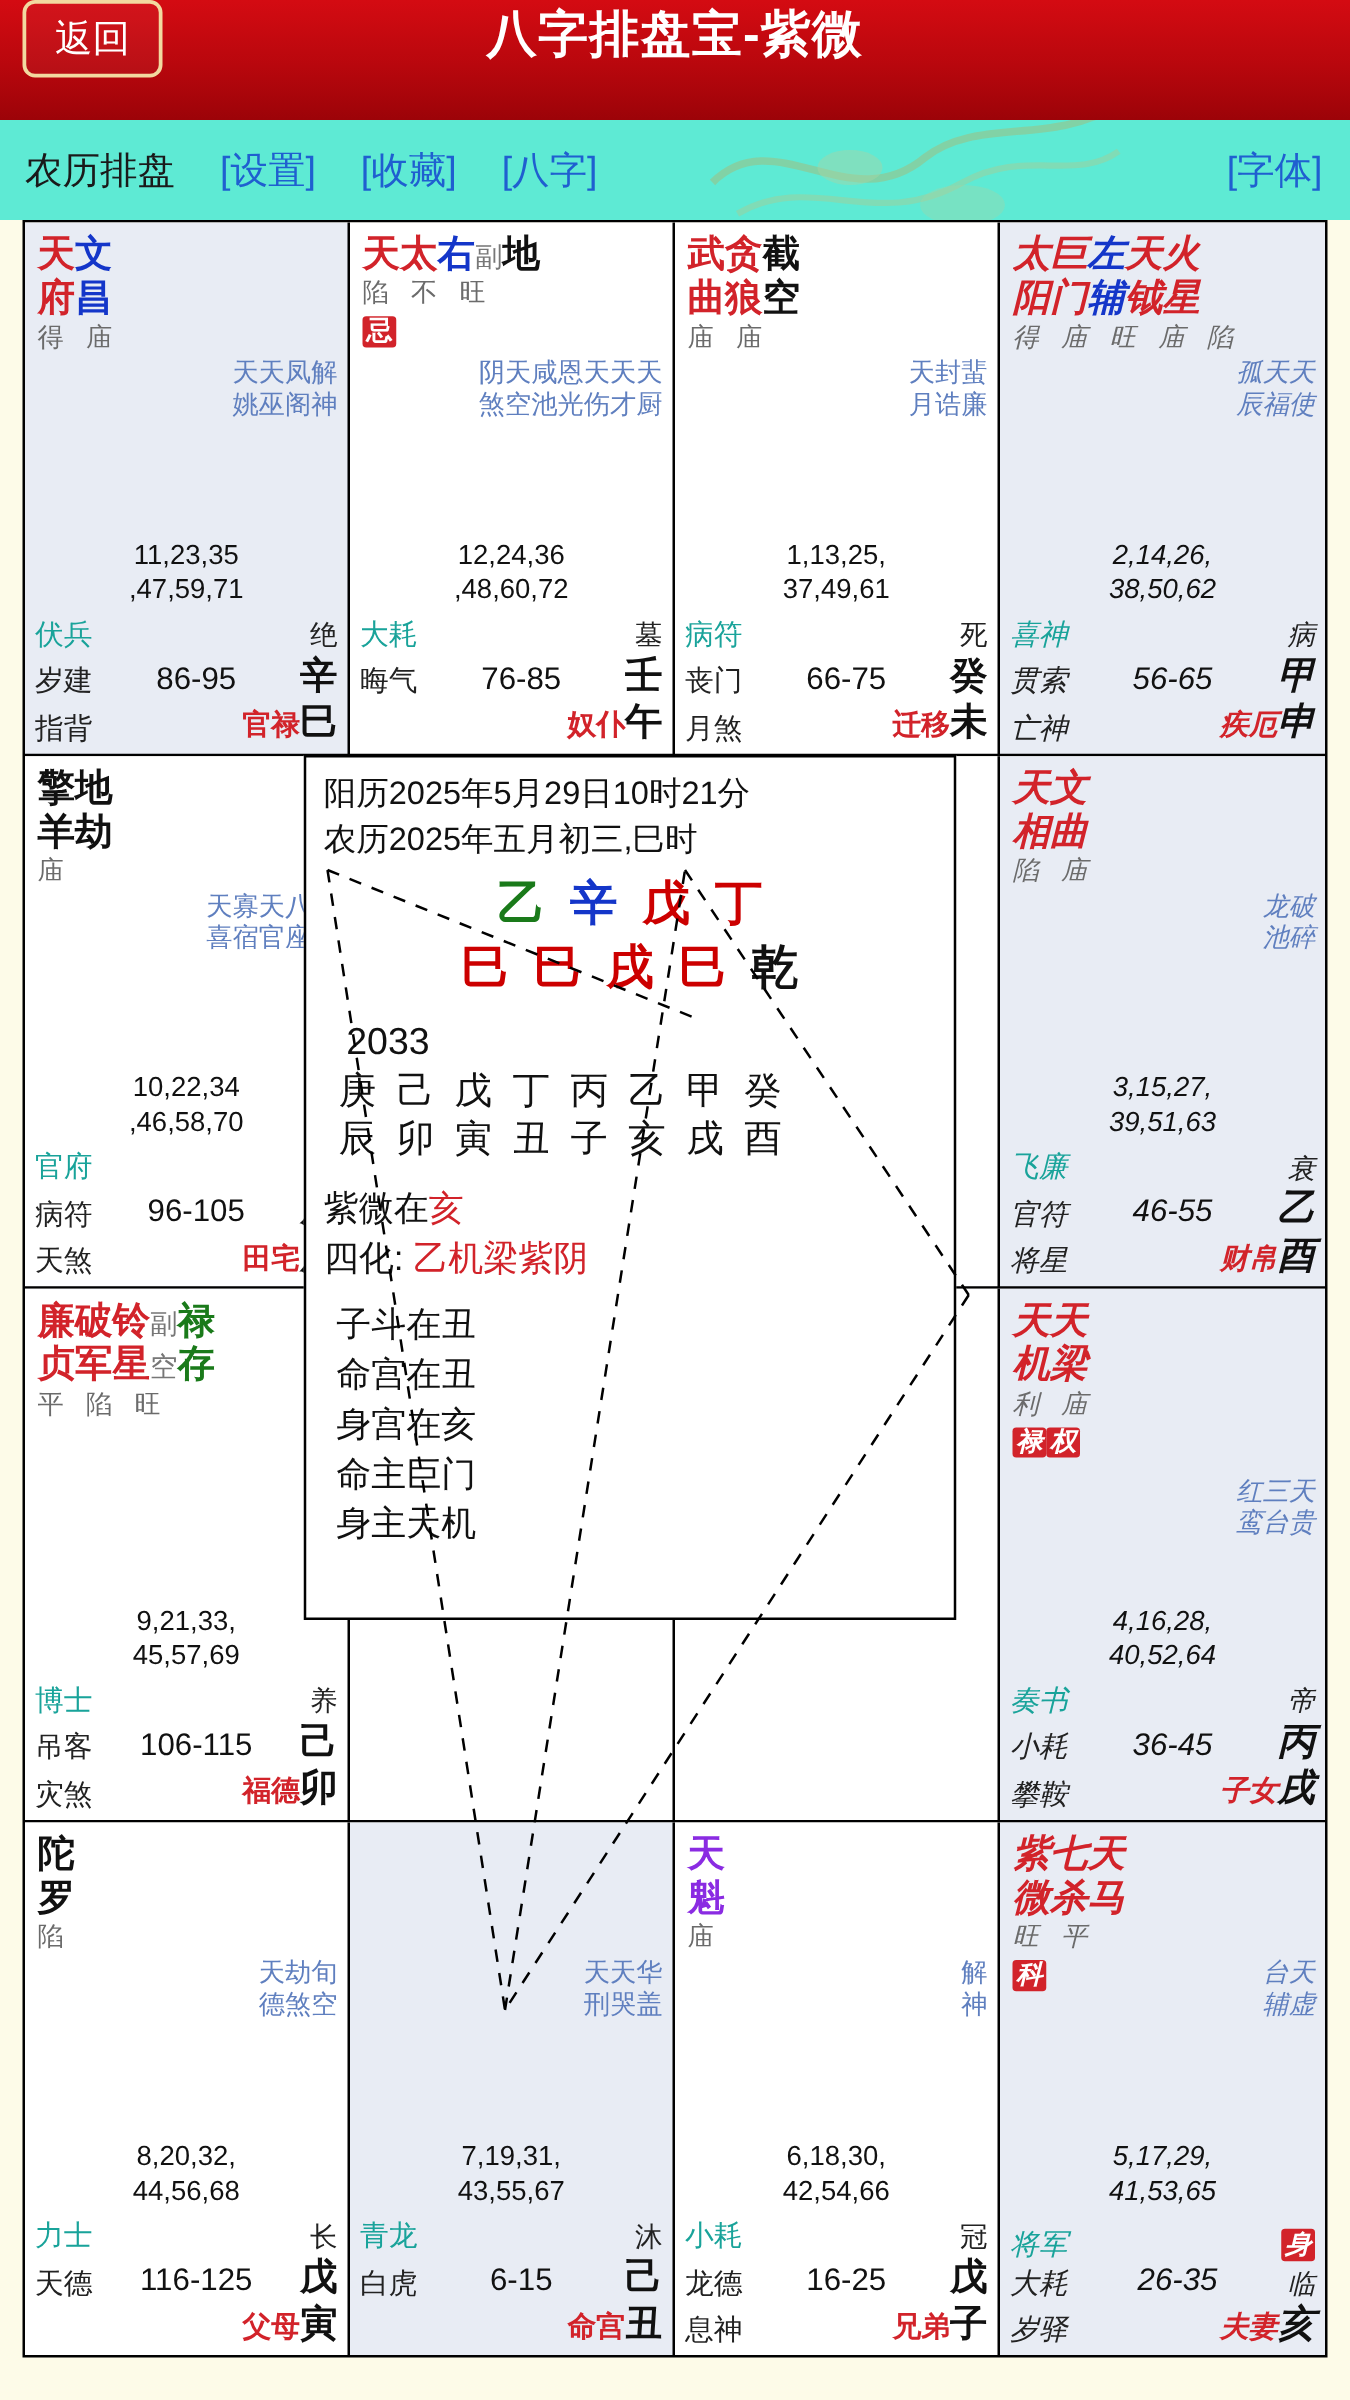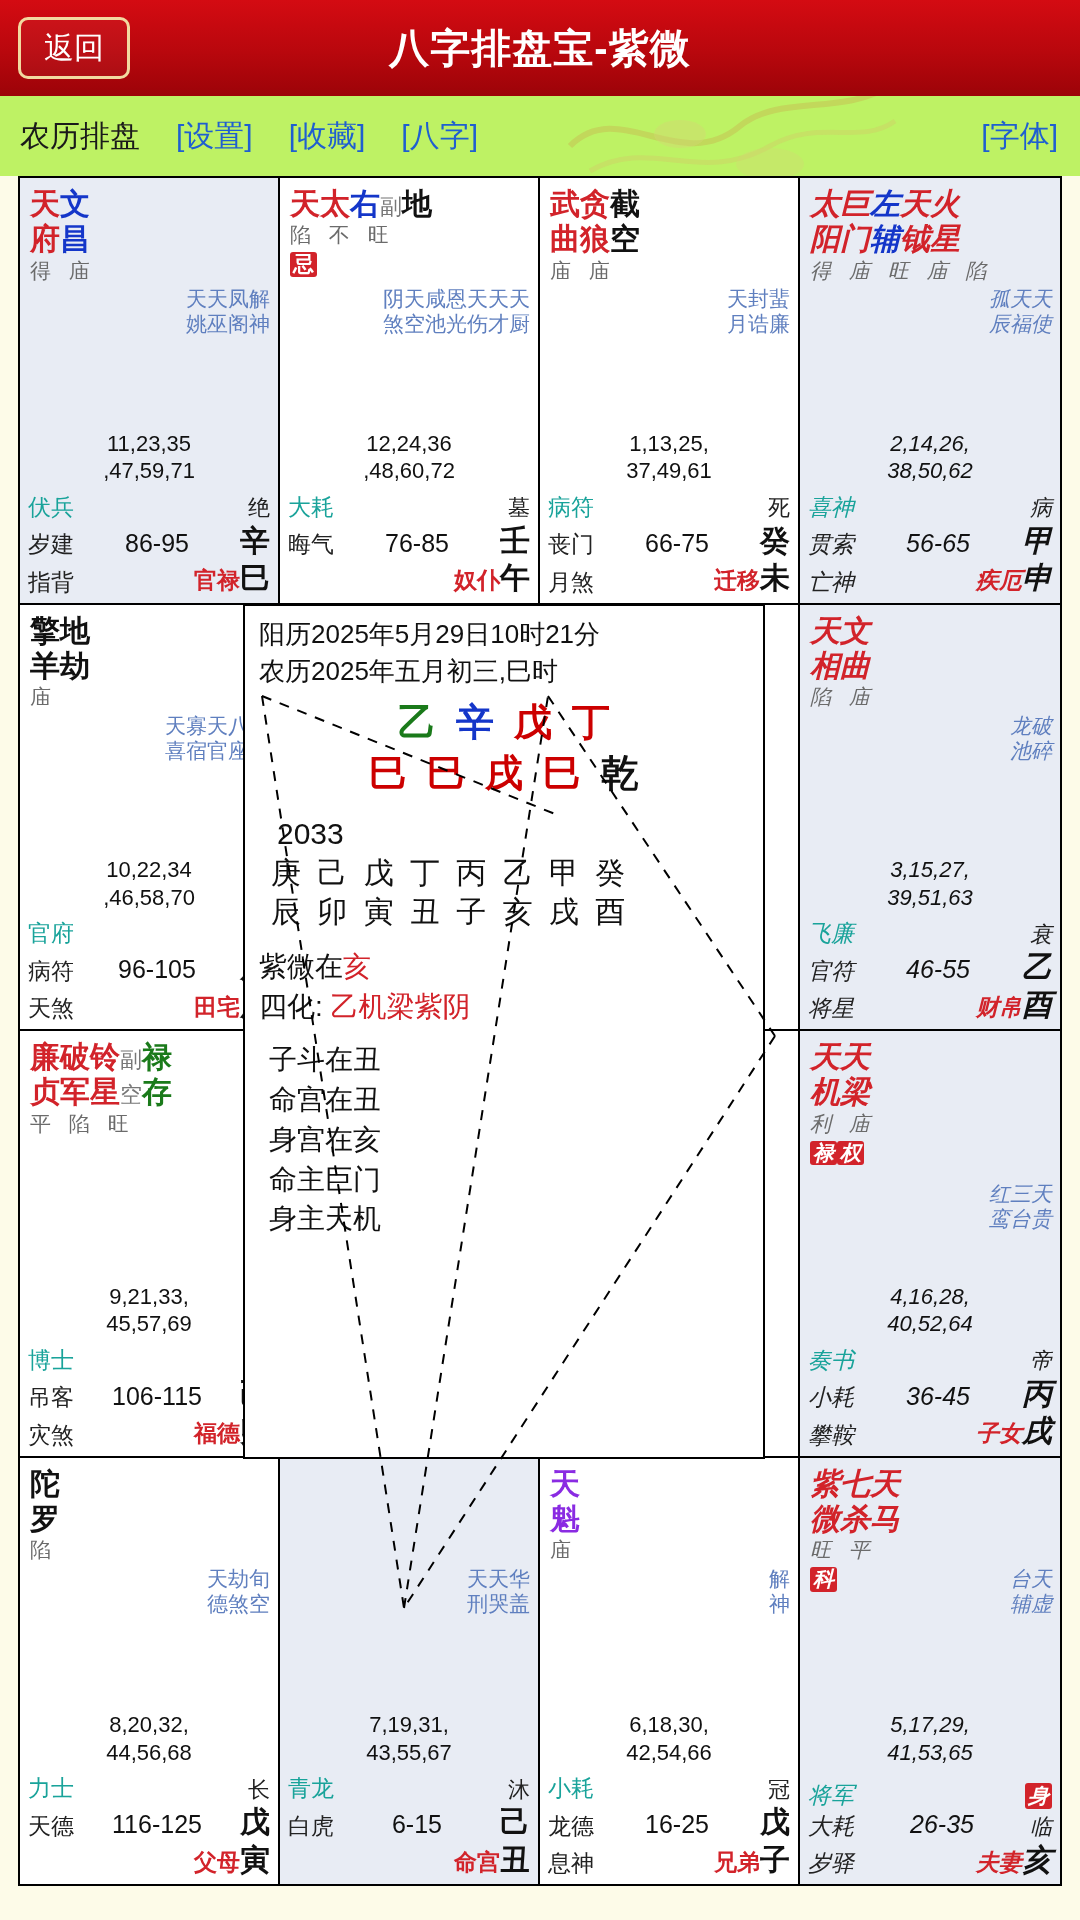--- a/index.html
+++ b/index.html
@@ -9,21 +9,21 @@
     font-family: "Liberation Sans", sans-serif;
     background: #fdfbe8;
     overflow: hidden;
   }
 
   
   .titlebar {
     position: relative;
     height: 96px;
     background: linear-gradient(to bottom, #d40b12 0%, #b8070d 55%, #9c0308 100%);
-    display: flex; align-items: center;
+    display: flex; align-items: flex-start;
   }
   .back-btn {
     margin-left: 18px;
     width: 112px; height: 62px;
     border: 3px solid #f2d9a0;
     border-radius: 10px;
     color: #ffffff;
     font-size: 30px;
     display: flex; align-items: center; justify-content: center;
     background: rgba(255,255,255,0.04);
@@ -32,21 +32,21 @@
     position: absolute; left: 0; right: 0; text-align: center;
     color: #ffffff; font-size: 40px; font-weight: bold;
     letter-spacing: 1px;
     pointer-events: none;
   }
 
   
   .toolbar {
     position: relative;
     height: 80px;
-    background: #bef264;
+    background: #5eead4;
     display: flex; align-items: center;
     overflow: hidden;
   }
   .toolbar .deco {
     position: absolute; right: 180px; top: -20px;
     width: 340px; height: 120px;
     opacity: .55;
     pointer-events: none;
   }
   .tb-label { margin-left: 20px; font-size: 30px; color: #1a1a1a; }
@@ -77,21 +77,21 @@
   }
   .cell:nth-child(4n) { border-right: none; font-style: italic; }
   .cell.r4 { border-bottom: none; }
   .cell.shaded { background: #e8ecf4; }
   .cell.plain  { background: #ffffff; }
 
   
   .center {
     position: absolute;
     left: 243px; top: 427.5px;
-    width: 522px; height: 855px;
+    width: 522px; height: 692px;
     background: #ffffff;
     border: 2px solid #000;
     z-index: 3;
     padding: 10px 14px;
     overflow: hidden;
   }
 
   
   .stars {
     padding: 8px 10px 0 10px;

